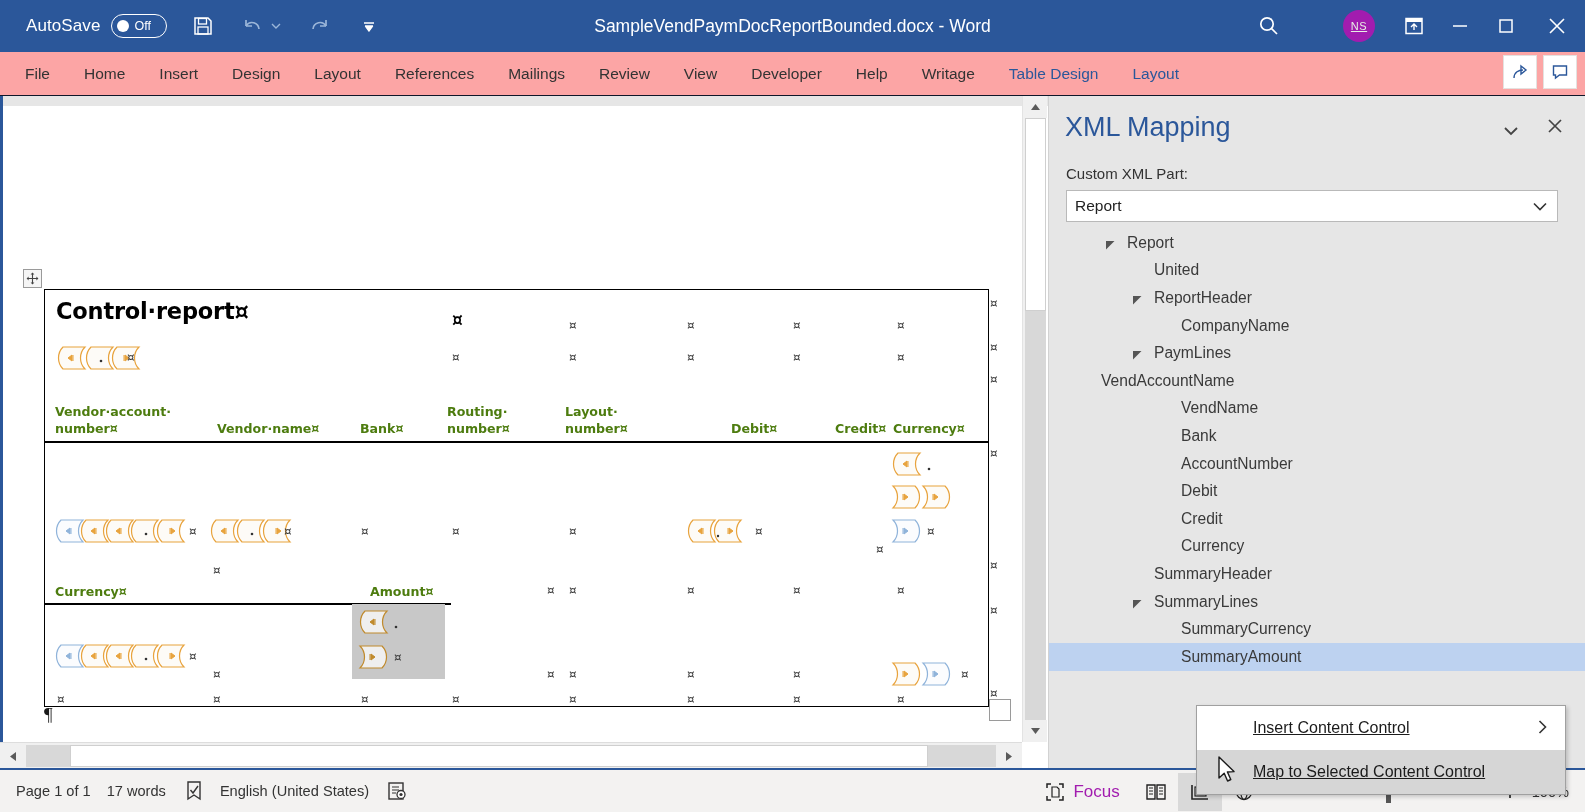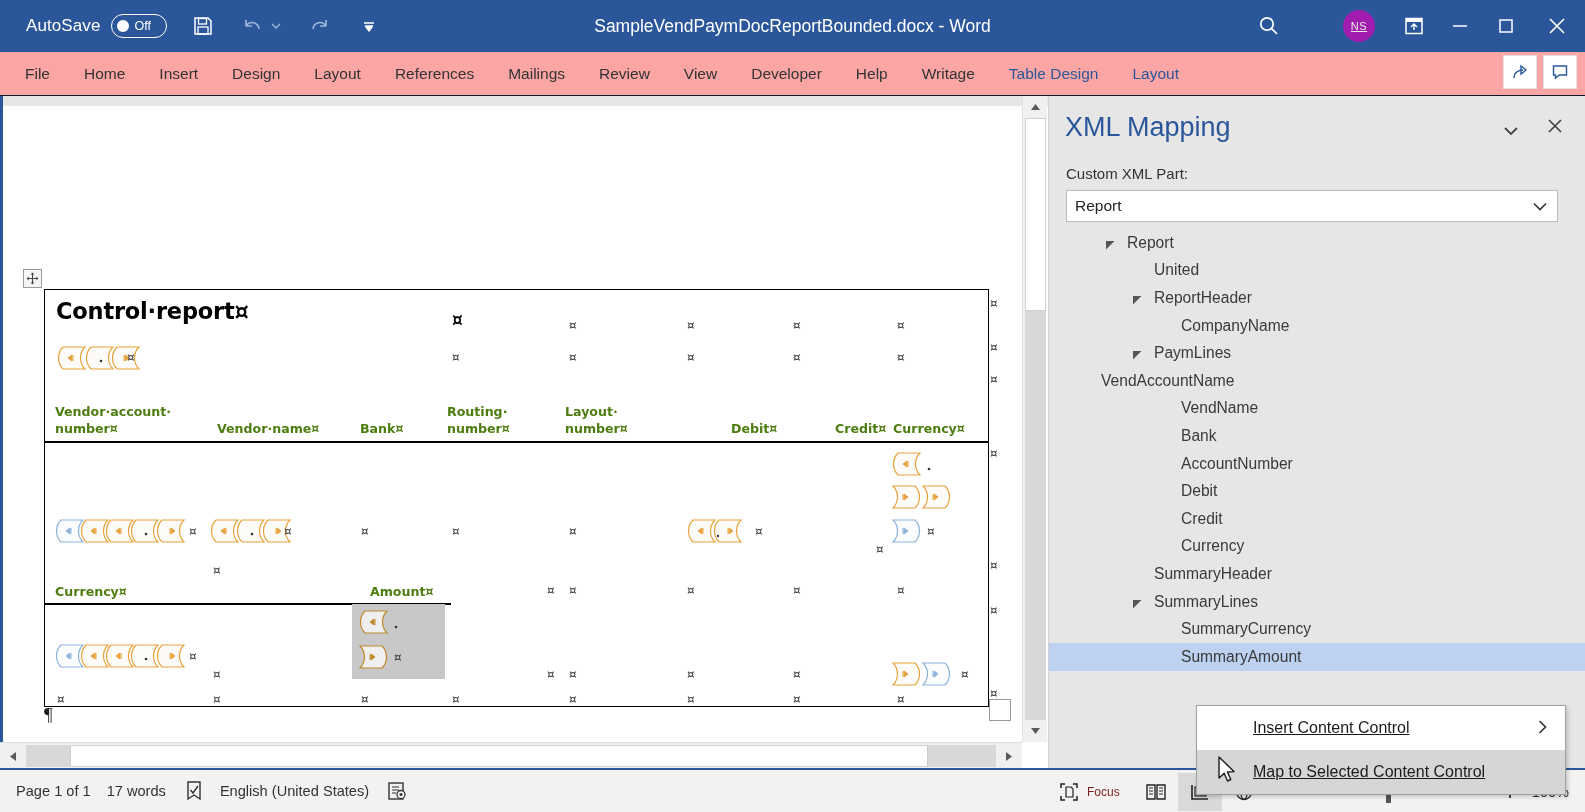--- a/index.html
+++ b/index.html
@@ -203,21 +203,21 @@
   .sb-icon { margin-left: 18px; display: flex; align-items: center; color: #333; }
   .sb-right { position: absolute; right: 0; top: 0; height: 44px; display: flex; align-items: center; }
   .view-btn {
     width: 44px; height: 38px; display: flex; align-items: center; justify-content: center; color: #222;
   }
   .view-btn.active { background: #d9d9d9; }
   .zoom-slider { width: 150px; height: 38px; position: relative; margin: 0 14px; }
   .zs-line { position: absolute; left: 10px; right: 10px; top: 19px; height: 2px; background: #999; }
   .zs-knob { position: absolute; left: 62px; top: 10px; width: 5px; height: 20px; background: #555; }
   .zoom-pct { font-size: 14.6px; color: #333; margin-right: 16px; }
-  .focus-lbl { font-size: 12px; color: #7f1d1d; margin-left: 8px; }
+  .focus-lbl { font-size: 17px; color: #a21caf; margin-left: 8px; }
 </style>
 </head>
 <body>
 
 <div id="app">
 
   <div class="titlebar">
     <div class="autosave-group">
       <span class="autosave-label">AutoSave</span>
       <span class="toggle">

